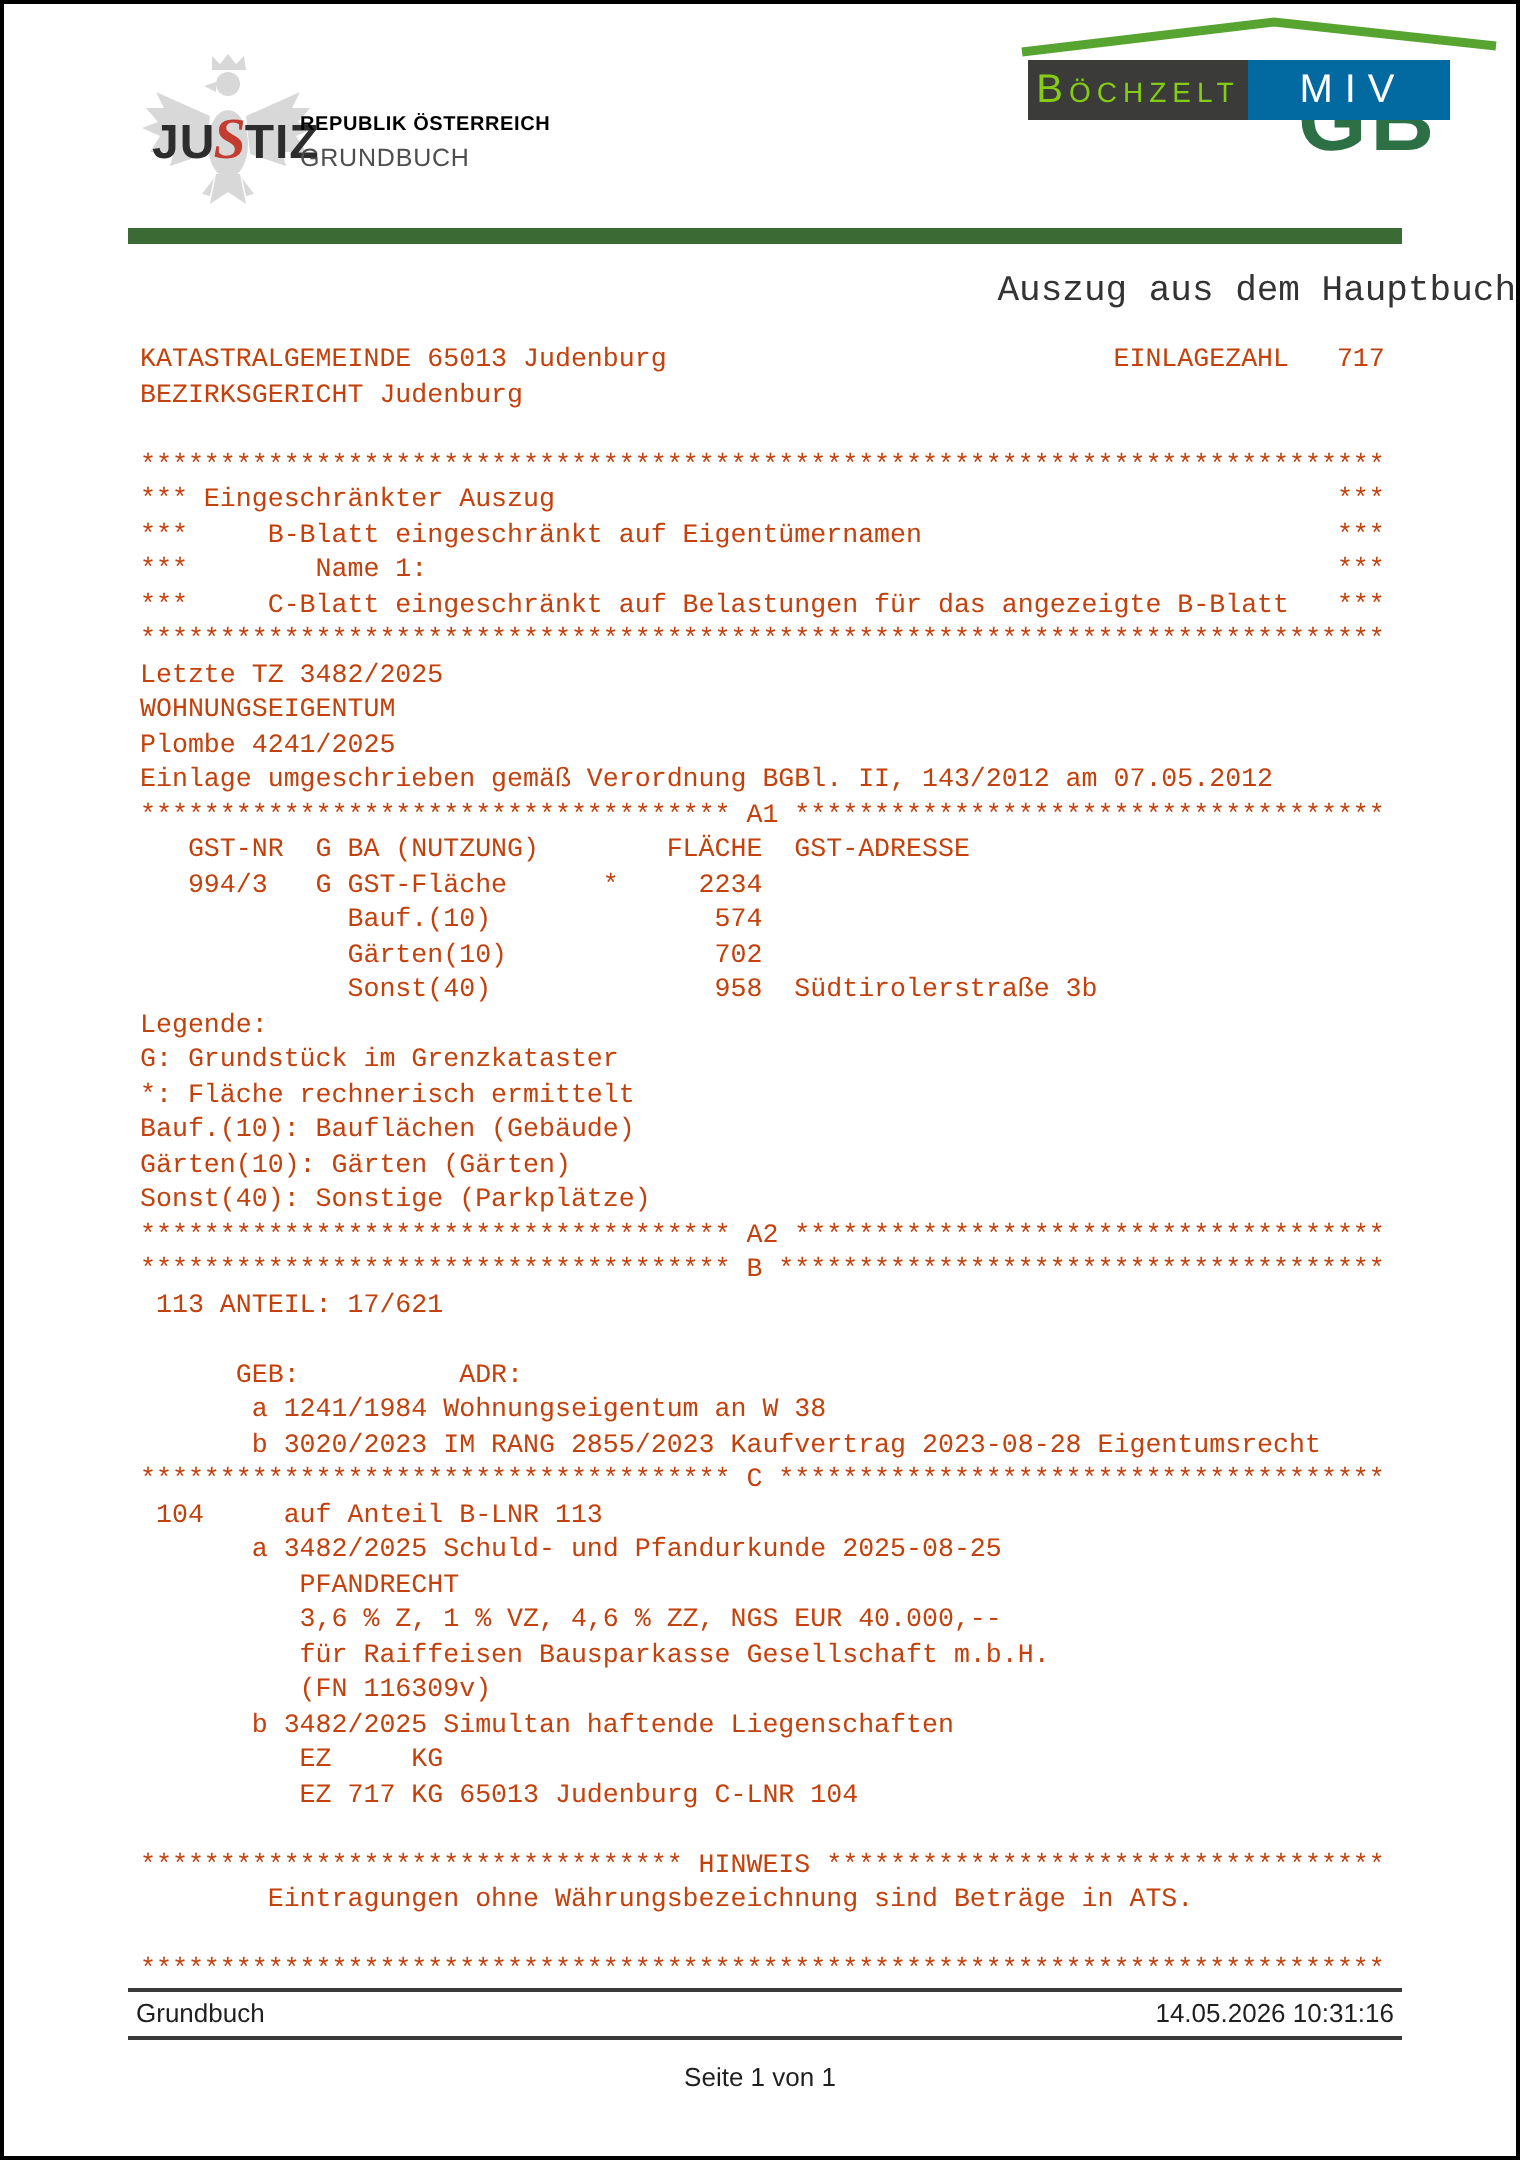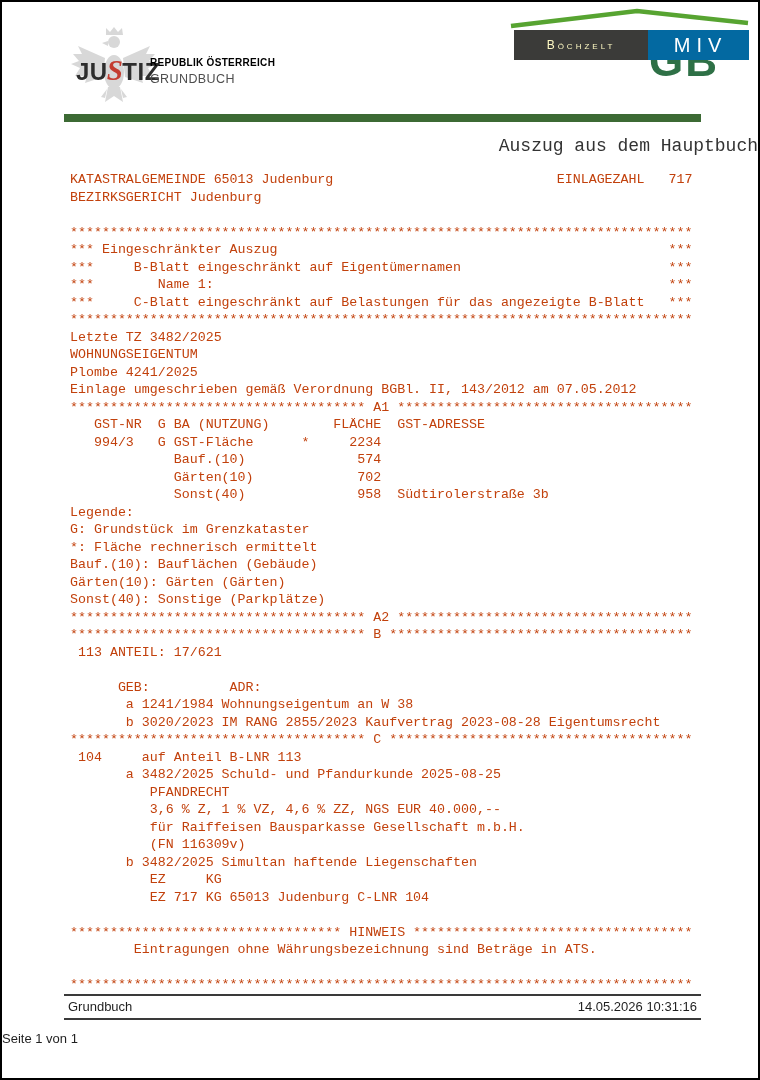--- a/index.html
+++ b/index.html
@@ -26,23 +26,23 @@
   .agency-l2 { font-size:12.5px; letter-spacing:.4px; color:#4e4e4e; margin-top:2px; }
 
   .brand { position:absolute; left:505px; top:4px; width:245px; height:80px; }
   .brand-roof { position:absolute; left:0; top:0; }
   .brand-gb {
     position:absolute; left:142px; top:30px; z-index:1;
     font-weight:700; font-size:44px; letter-spacing:2px; color:#2e7046;
   }
   .brand-boxes { position:absolute; left:7px; top:24px; display:flex; height:30px; z-index:2; }
   .box-dark {
-    width:134px; background:#3b3b39; color:#fef9c3; display:flex;
+    width:110px; background:#3b3b39; color:#84cc16; display:flex;
     align-items:center; justify-content:center;
-    font-size:12px; letter-spacing:3px; font-variant:small-caps;
+    font-size:20px; letter-spacing:3px; font-variant:small-caps;
   }
   .box-green {
     width:101px; background:#0369a1; color:#fff; display:flex;
     align-items:center; justify-content:center;
     font-size:20px; letter-spacing:6px; padding-left:4px; box-sizing:border-box;
   }
 
   .green-bar { position:absolute; left:62px; top:112px; width:637px; height:8px; background:#3c6a34; }
 
   
@@ -59,21 +59,21 @@
   
   .footer-line { position:absolute; left:62px; width:637px; height:2px; background:#3a3a3a; }
   .footer-line.top { top:992px; }
   .footer-line.bottom { top:1016px; }
   .footer-row {
     position:absolute; left:66px; width:629px; top:997px;
     display:flex; justify-content:space-between;
     font-size:13px; color:#1f1f1f;
   }
   .page-num {
-    position:absolute; left:0; right:0; top:1029px; 
+    position:absolute; left:0; right:0; top:1029px; text-align:center;
     font-size:13px; color:#1f1f1f;
   }
 </style>
 </head>
 <body>
 
 <div class="page">
 
   <div class="justiz">
     <span>

